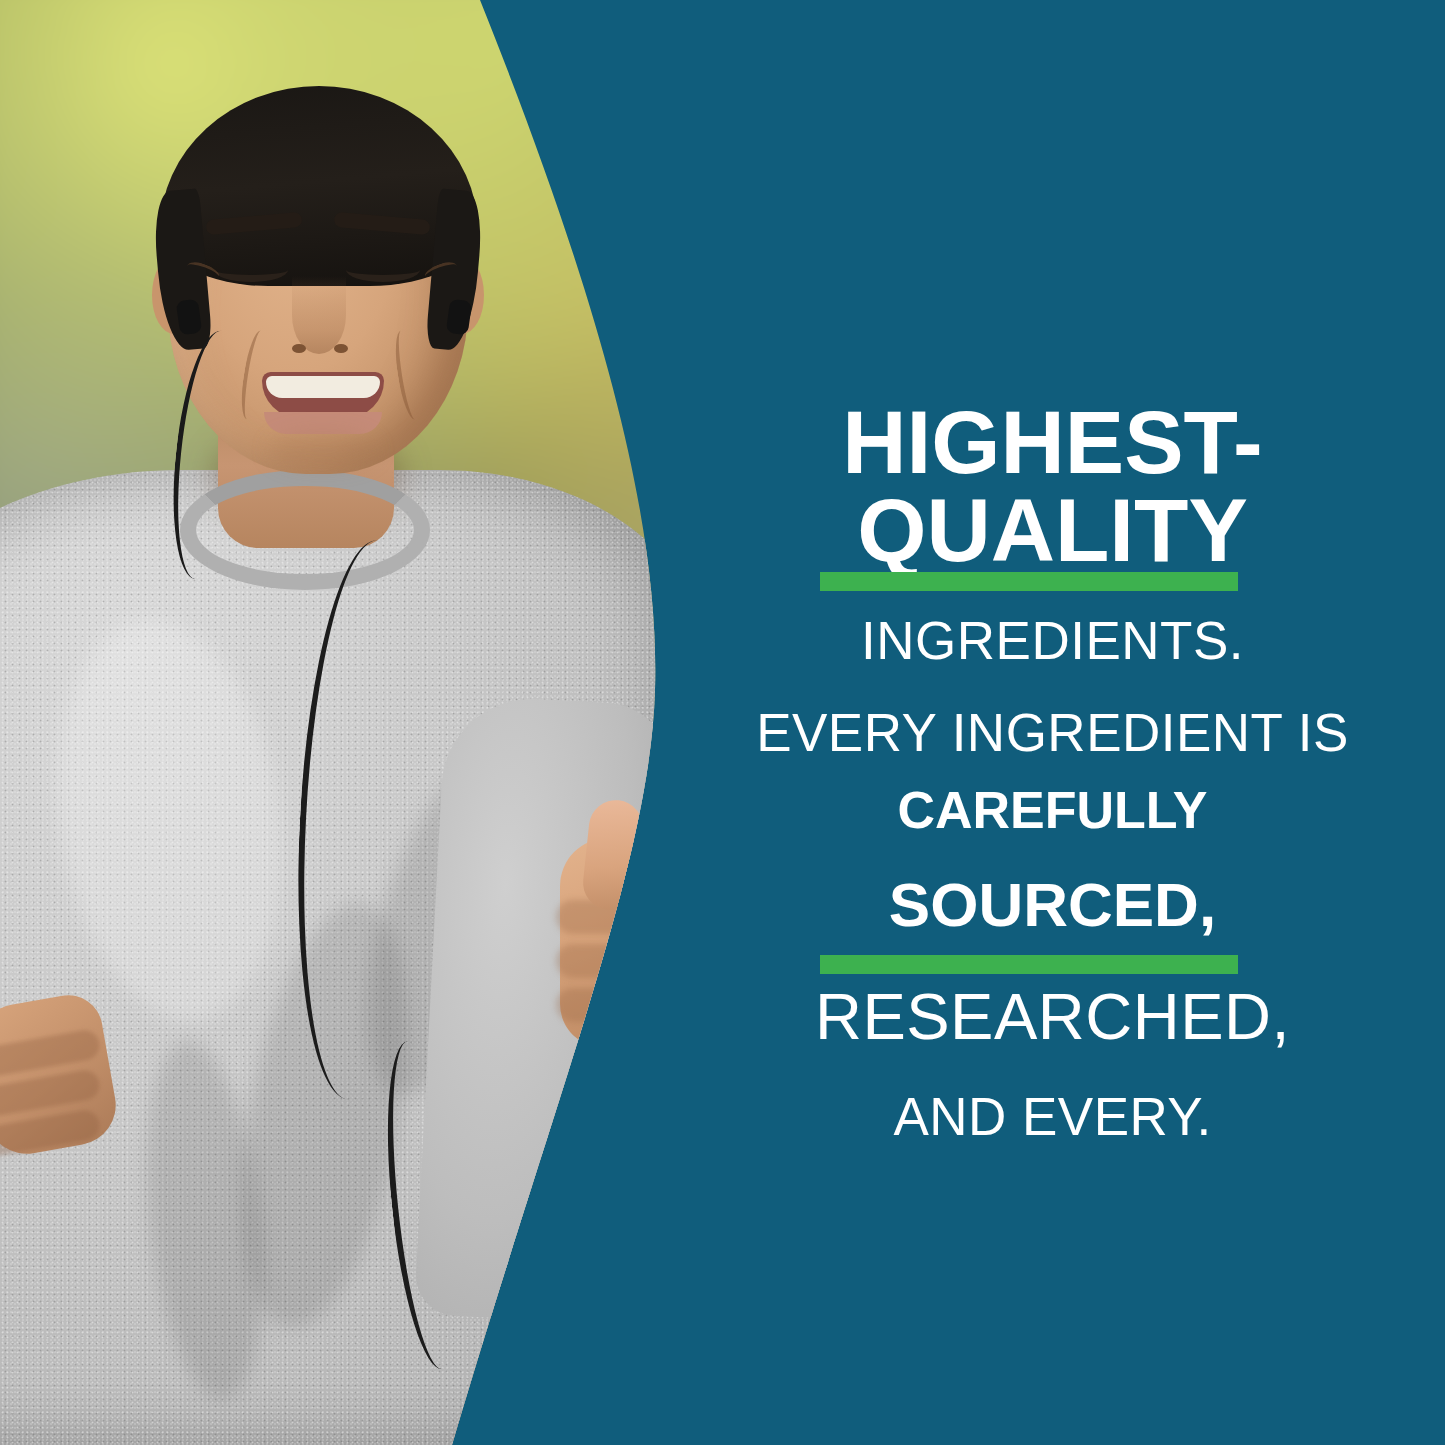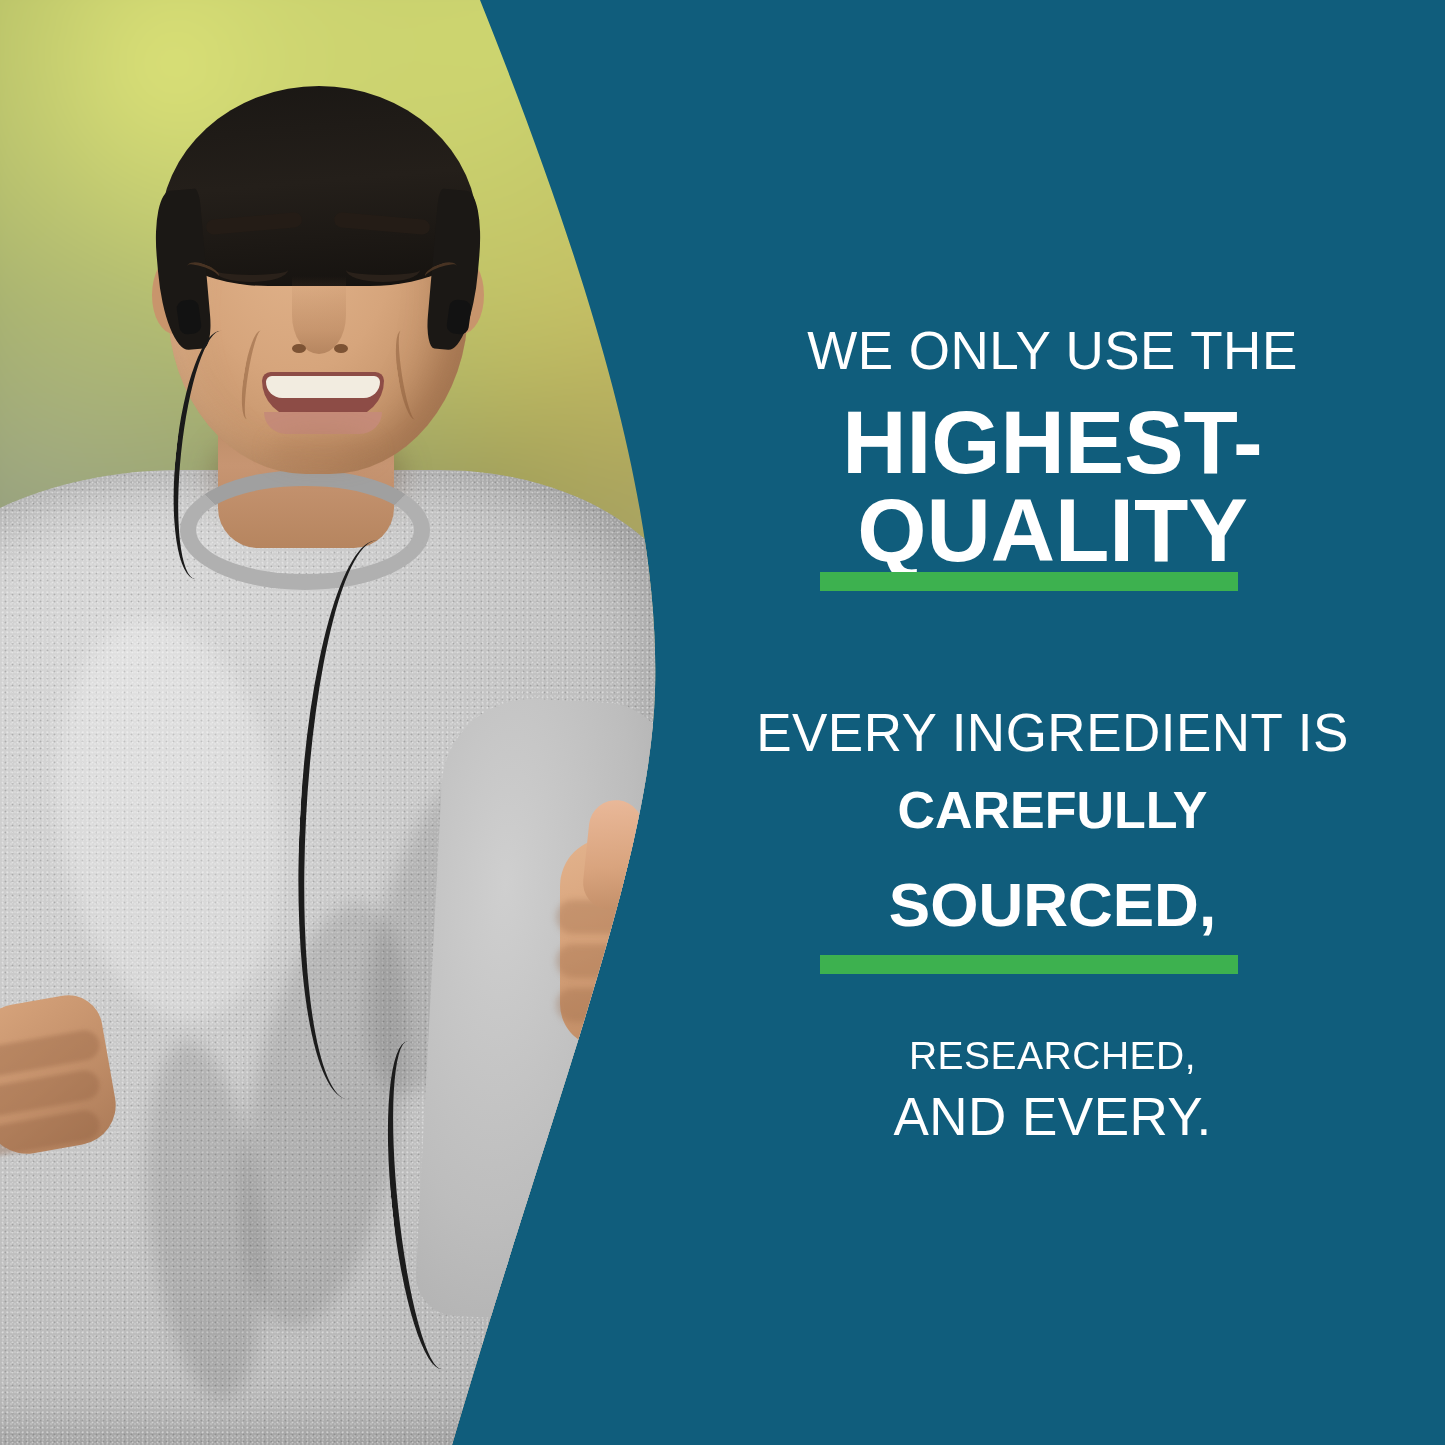--- a/index.html
+++ b/index.html
@@ -213,21 +213,21 @@
   .thin{font-weight:400;}
   .bold{font-weight:700;letter-spacing:0px;}
 
   .l1{top:324px;font-size:53px;}
   .l2{top:398px;font-size:89px;}
   .l3{top:486px;font-size:89px;}
   .l4{top:614px;font-size:53px;}
   .l5{top:706px;font-size:53px;}
   .l6{top:784px;font-size:52px;}
   .l7{top:874px;font-size:62px;}
-  .l8{top:1036px;font-size:39px;}
+  .l8{top:984px;font-size:65px;}
   .l9{top:1090px;font-size:53px;}
 
   .rule{
     position:absolute;left:160px;width:418px;height:19px;
     background:#3DB14F;
   }
   .rule-1{top:572px;}
   .rule-2{top:955px;}
 </style>
 </head>
@@ -296,28 +296,28 @@
       <div class="bud l"></div>
       <div class="bud r"></div>
       <div class="cable left-run"></div>
       <div class="cable chest"></div>
       <div class="cable chest2"></div>
     </div>
   </div>
 
   <div class="text-panel">
 
-    <div class="line thin l1">WE ONLY USE THE</div>
 
     <div class="line bold l2">HIGHEST-</div>
 
     <div class="line bold l3">QUALITY</div>
 
     <div class="rule rule-1"></div>
 
+    <div class="line thin l4">INGREDIENTS.</div>
 
     <div class="line thin l5">EVERY INGREDIENT IS</div>
 
     <div class="line bold l6">CAREFULLY</div>
 
     <div class="line bold l7">SOURCED,</div>
 
     <div class="rule rule-2"></div>
 
     <div class="line thin l8">RESEARCHED,</div>

